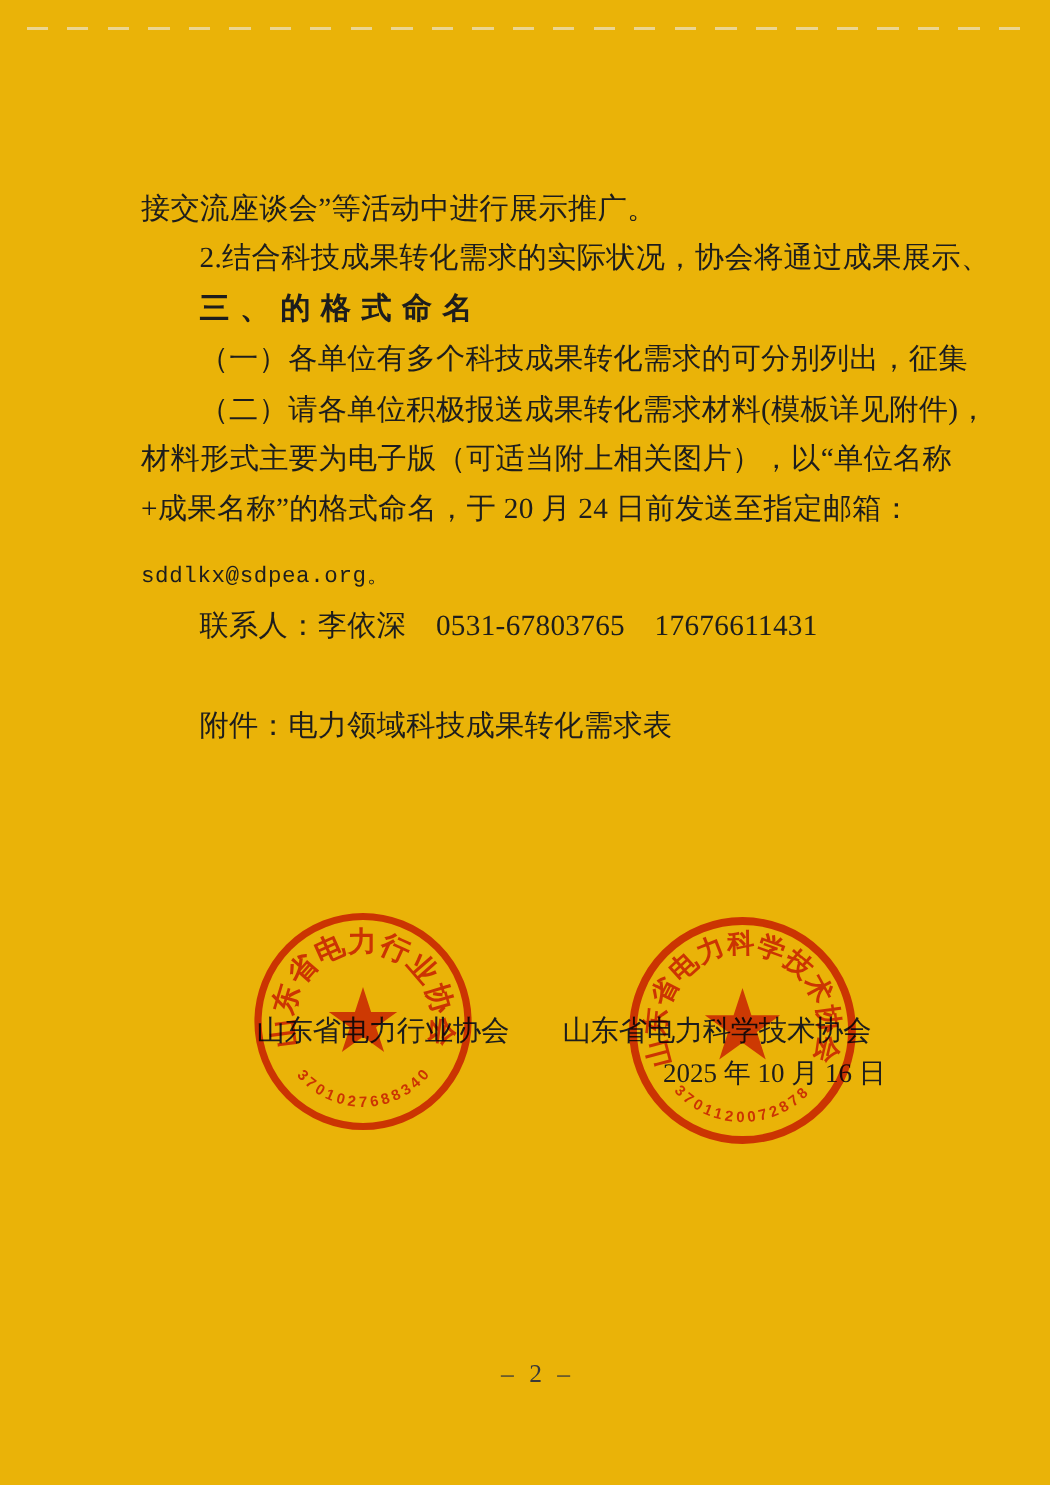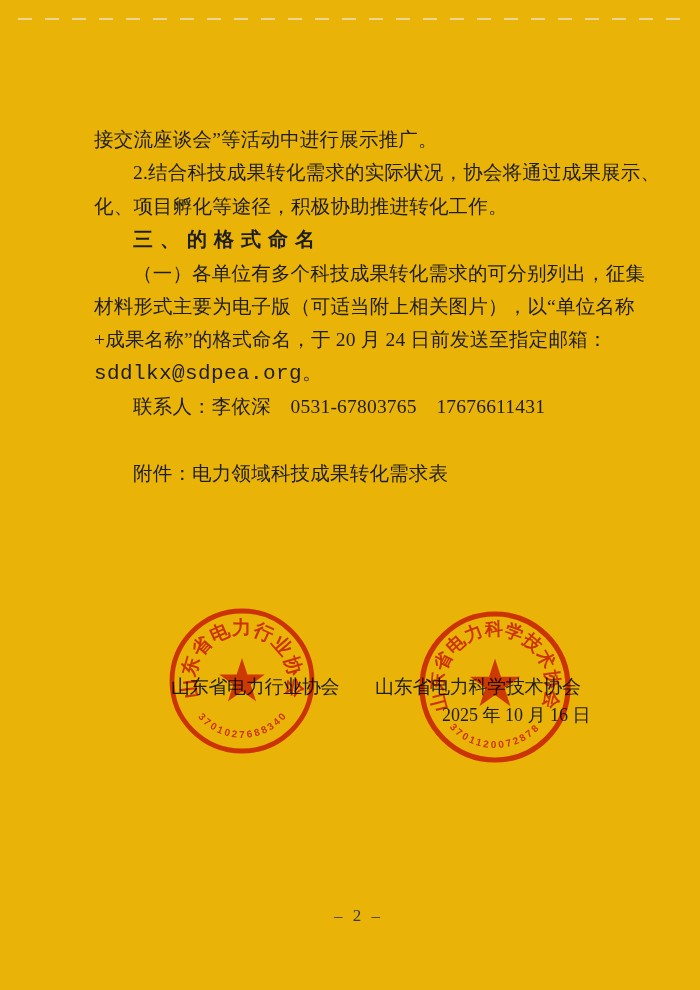--- a/index.html
+++ b/index.html
@@ -5,21 +5,21 @@
   html,body{margin:0;padding:0;background:#fff;}
   .page{position:relative;width:700px;height:990px;background:#eab308;overflow:hidden;
         font-family:"Liberation Serif","DejaVu Serif",serif;color:var(--ink,#1d1d1d);}
   .artifact{position:absolute;left:18px;top:18px;width:664px;height:2px;opacity:.6;
         background:repeating-linear-gradient(90deg,#ececec 0 14px,transparent 14px 27px);}
   .doc{position:absolute;left:94px;top:123px;width:512px;}
   .ln{height:33.4px;line-height:33.4px;font-size:19.5px;white-space:nowrap;letter-spacing:.2px;}
   .ind{text-indent:39px;}
   .head{font-family:"Liberation Sans","DejaVu Sans",sans-serif;font-weight:700;
         font-size:20px;letter-spacing:7px;}
-  .mono{font-family:"Liberation Mono","DejaVu Sans Mono",monospace;font-size:21px;letter-spacing:.4px;}
+  .mono{font-family:"Liberation Mono","DejaVu Sans Mono",monospace;font-size:15px;letter-spacing:.4px;margin-top:11px;}
   .sig-org{position:absolute;font-size:19px;letter-spacing:-.3px;white-space:nowrap;}
   .sig-org.left{left:171px;top:674px;}
   .sig-org.right{left:375px;top:674px;}
   .sig-date{position:absolute;left:410px;top:703px;font-size:18px;white-space:nowrap;margin-left:32px;}
   .seal{position:absolute;mix-blend-mode:multiply;opacity:.92;}
   .seal.left{left:167px;top:605px;}
   .seal.right{left:413px;top:605px;}
   .ring{fill:none;stroke:var(--seal_red,#dc392a);}
   .seal text{fill:var(--seal_red,#dc392a);
         font-family:"Liberation Sans","DejaVu Sans",sans-serif;font-weight:700;}
@@ -33,23 +33,23 @@
 </head>
 <body>
 
 <div class="page">
 
   <div class="artifact"></div>
 
   <main class="doc">
     <div class="ln">接交流座谈会”等活动中进行展示推广。</div>
     <div class="ln ind">2.结合科技成果转化需求的实际状况，协会将通过成果展示、</div>
-    <div class="ln">化、项目孵化等途径，积极协助推进转化工作。</div>
     <div class="ln ind head">三、的格式命名</div>
     <div class="ln ind">（一）各单位有多个科技成果转化需求的可分别列出，征集</div>
+    <div class="ln ind">（二）请各单位积极报送成果转化需求材料(模板详见附件)，</div>
     <div class="ln">材料形式主要为电子版（可适当附上相关图片），以“单位名称</div>
     <div class="ln">+成果名称”的格式命名，于 20 月 24 日前发送至指定邮箱：</div>
     <div class="ln mono">sddlkx@sdpea.org。</div>
     <div class="ln ind">联系人：李依深　0531-67803765　17676611431</div>
     <div class="ln"></div>
     <div class="ln ind">附件：电力领域科技成果转化需求表</div>
   </main>
 
   <span class="sig-org left">山东省电力行业协会</span>
   <span class="sig-org right">山东省电力科学技术协会</span>

